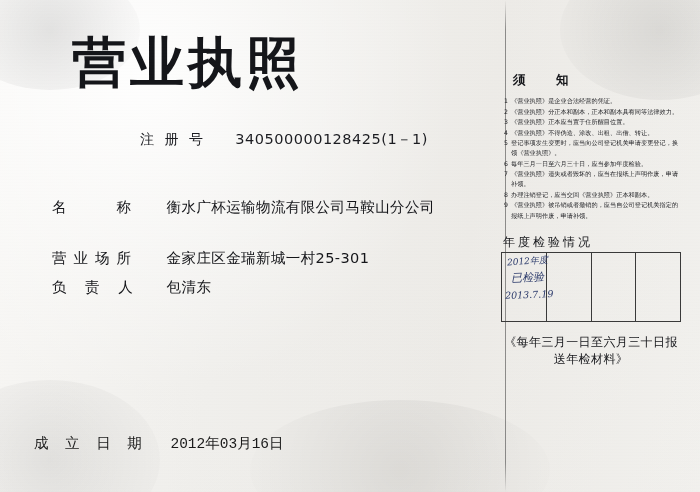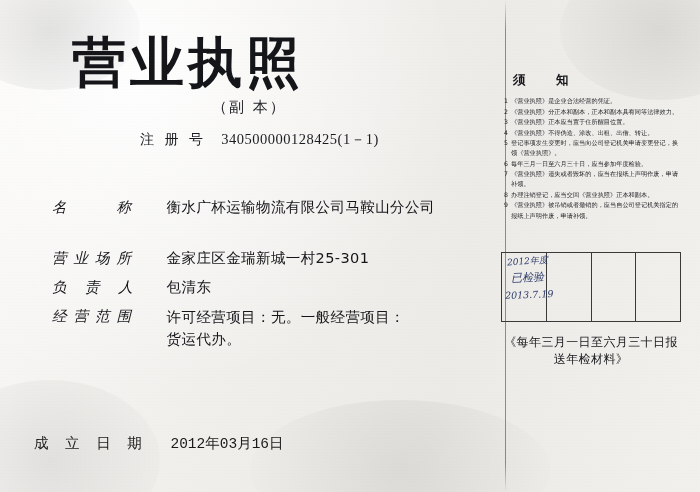--- a/index.html
+++ b/index.html
@@ -66,39 +66,39 @@
   }
   #reg-row {
     position: absolute;
     left: 140px;
     top: 130px;
     font-size: 14px;
     color: #1c1d22;
     letter-spacing: 1px;
   }
   #reg-row .reg-label { letter-spacing: 3px; }
-  #reg-row .reg-value { margin-left: 10px; font-size: 14.5px; letter-spacing: 0.5px; font-family: Liberation Serif, serif; }
+  #reg-row .reg-value { margin-left: 24px; font-size: 14.5px; letter-spacing: 0.5px; }
 
   .field {
     position: absolute;
     left: 52px;
     font-size: 14.5px;
     color: #15161a;
     white-space: nowrap;
   }
   .field .f-label {
     display: inline-block;
     width: 88px;
     letter-spacing: 7px;
-    font-style: italic;
   }
   .field .f-value {
     display: inline-block;
     margin-left: 22px;
     letter-spacing: 0.4px;
+    text-align: right;
   }
   #field-name   { top: 198px; }
   #field-addr   { top: 249px; }
   #field-person { top: 278px; }
   #field-scope  { top: 307px; }
   #field-scope .f-value {
     white-space: normal;
     width: 248px;
     vertical-align: top;
     line-height: 1.5;
@@ -215,21 +215,20 @@
   <div id="paper"></div>
 
   <div class="smudge" style="left:-40px; top:-30px; width:180px; height:120px; background:radial-gradient(circle, rgba(0,0,0,0.10), rgba(0,0,0,0)); "></div>
   <div class="smudge" style="left:560px; top:-40px; width:200px; height:140px; background:radial-gradient(circle, rgba(0,0,0,0.09), rgba(0,0,0,0));"></div>
   <div class="smudge" style="left:250px; top:400px; width:300px; height:140px; background:radial-gradient(circle, rgba(0,0,0,0.07), rgba(0,0,0,0));"></div>
   <div class="smudge" style="left:-60px; top:380px; width:220px; height:160px; background:radial-gradient(circle, rgba(0,0,0,0.08), rgba(0,0,0,0));"></div>
 
   <div id="left-panel">
 
     <div id="title-main">营业执照</div>
-    <div id="title-sub">（副  本）</div>
 
     <div id="reg-row">
       <span class="reg-label">注 册 号</span>
       <span class="reg-value">340500000128425(1－1)</span>
     </div>
 
     <div class="field" id="field-name">
       <span class="f-label">名　　称</span>
       <span class="f-value">衡水广杯运输物流有限公司马鞍山分公司</span>
     </div>
@@ -237,24 +236,20 @@
     <div class="field" id="field-addr">
       <span class="f-label">营业场所</span>
       <span class="f-value">金家庄区金瑞新城一村25-301</span>
     </div>
 
     <div class="field" id="field-person">
       <span class="f-label">负 责 人</span>
       <span class="f-value">包清东</span>
     </div>
 
-    <div class="field" id="field-scope">
-      <span class="f-label">经营范围</span>
-      <span class="f-value">许可经营项目：无。一般经营项目：货运代办。</span>
-    </div>
 
     <div id="field-date">
       <span class="f-label">成 立 日 期</span>
       <span class="f-value">2012年03月16日</span>
     </div>
   </div>
 
   <div id="divider"></div>
 
   <div id="right-panel">
@@ -293,20 +288,21 @@
       <div class="n-item">
         <span class="n-num">8</span>
         <span class="n-text">办理注销登记，应当交回《营业执照》正本和副本。</span>
       </div>
       <div class="n-item">
         <span class="n-num">9</span>
         <span class="n-text">《营业执照》被吊销或者撤销的，应当自公司登记机关指定的报纸上声明作废，申请补领。</span>
       </div>
     </div>
 
+    <div id="annual-title">年度检验情况</div>
 
     <div id="annual-table">
       <div class="cell">
         <span class="hand" id="hand1">2012年度</span>
         <span class="hand" id="hand2">已检验</span>
         <span class="hand" id="hand3">2013.7.19</span>
       </div>
       <div class="cell"></div>
       <div class="cell"></div>
       <div class="cell"></div>

